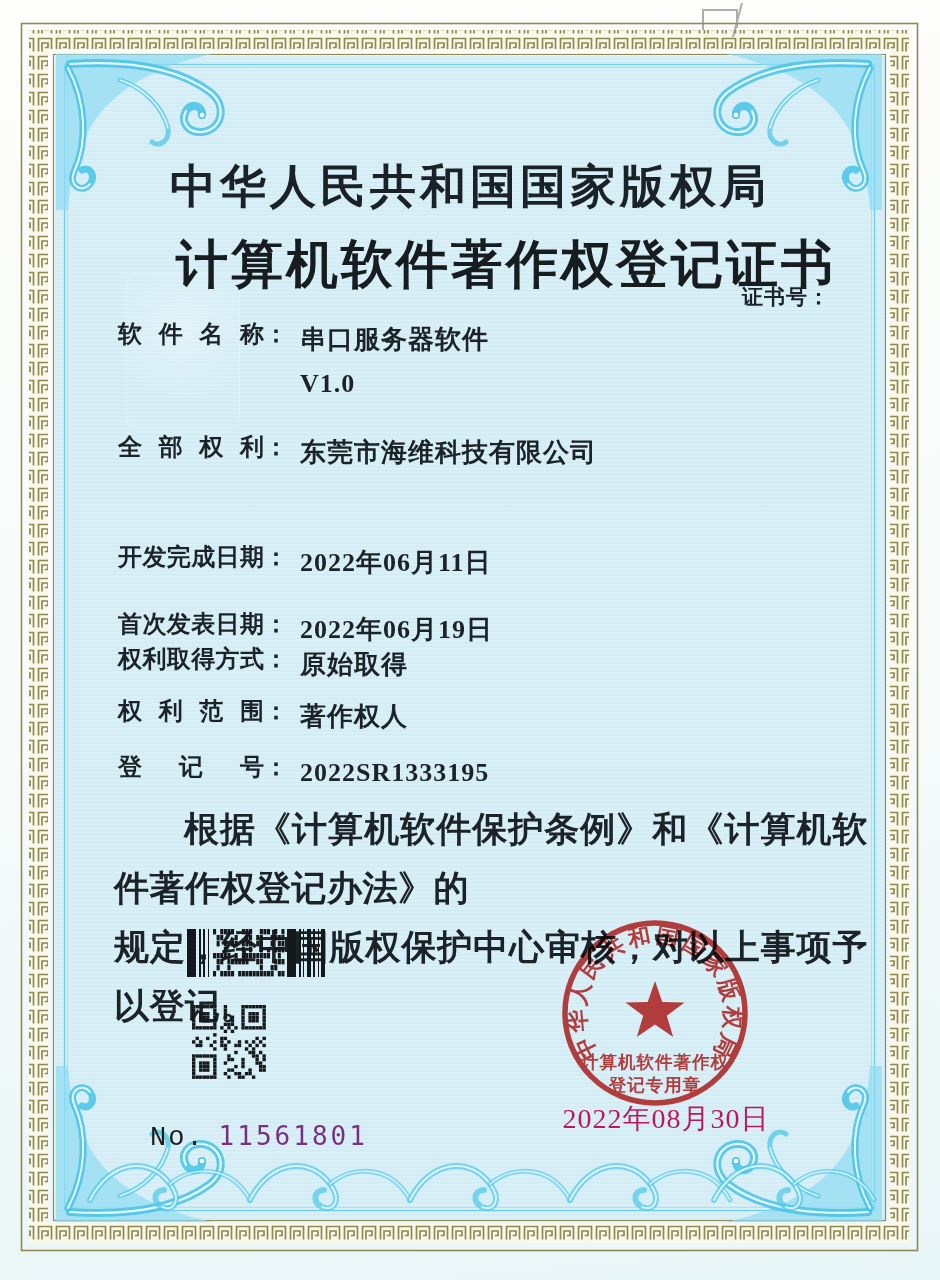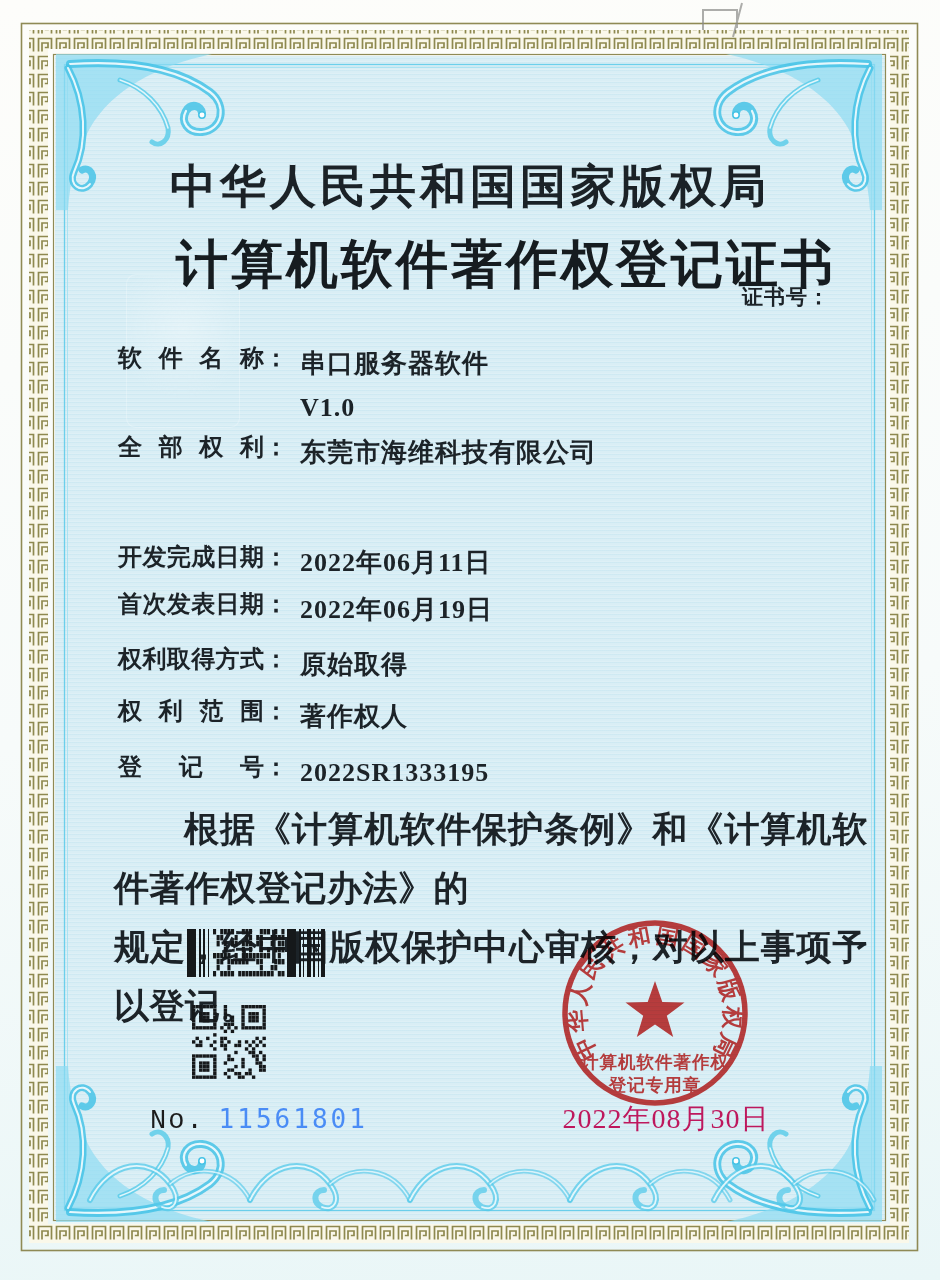--- a/index.html
+++ b/index.html
@@ -30,36 +30,36 @@
   .frow{position:absolute;left:118px;font-size:24px;white-space:nowrap;}
   .flabel{
     display:inline-block;width:146px;font-weight:700;
     text-align:justify;text-align-last:justify;vertical-align:top;
   }
   .fcolon{font-weight:700;display:inline-block;vertical-align:top;}
   .fvalue{
     display:inline-block;margin-left:12px;font-size:26px;font-weight:600;
     white-space:pre-line;line-height:44px;vertical-align:top;letter-spacing:1px;
   }
-  .r1{top:342px}.r2{top:431px}.r3{top:541px}.r4{top:588px}.r5{top:643px}.r6{top:695px}.r7{top:751px}
+  .r1{top:318px}.r2{top:431px}.r3{top:541px}.r4{top:608px}.r5{top:643px}.r6{top:695px}.r7{top:751px}
   .statement{
     position:absolute;left:114px;top:800px;width:754px;
     font-size:35px;font-weight:600;line-height:59px;letter-spacing:.5px;
     text-indent:2em;white-space:pre-line;text-align:justify;
   }
   .watermark{
     position:absolute;left:126px;top:274px;width:112px;height:152px;border-radius:10px;
     background:radial-gradient(circle at 50% 35%, rgba(255,255,255,.55), rgba(255,255,255,0) 62%);
     border:1px solid rgba(255,255,255,.45);opacity:.55;
   }
   .serial{position:absolute;left:150px;top:1104px;display:flex;align-items:baseline;gap:14px;}
   .serial-prefix{font-size:27px;color:#1c1c1c;letter-spacing:2px;font-family:Liberation Mono, monospace;}
   .serial-number{
     font-family:"DejaVu Sans Mono","Liberation Mono",monospace;
-    font-size:26px;color:#3b82f6;letter-spacing:3px;opacity:.9;
+    font-size:26px;color:#701a75;letter-spacing:3px;opacity:.9;margin-top:17px;
   }
   .issue-date{
     position:absolute;left:556px;top:1100px;width:220px;text-align:center;
     font-size:28px;font-weight:400;letter-spacing:1px;color:#be185d;
   }
   .seal{position:absolute;left:540px;top:898px;mix-blend-mode:multiply;}
   .bc{position:absolute;left:187px;top:929px;}
   .qr{position:absolute;left:192px;top:1005px;}
 </style>
 </head>

